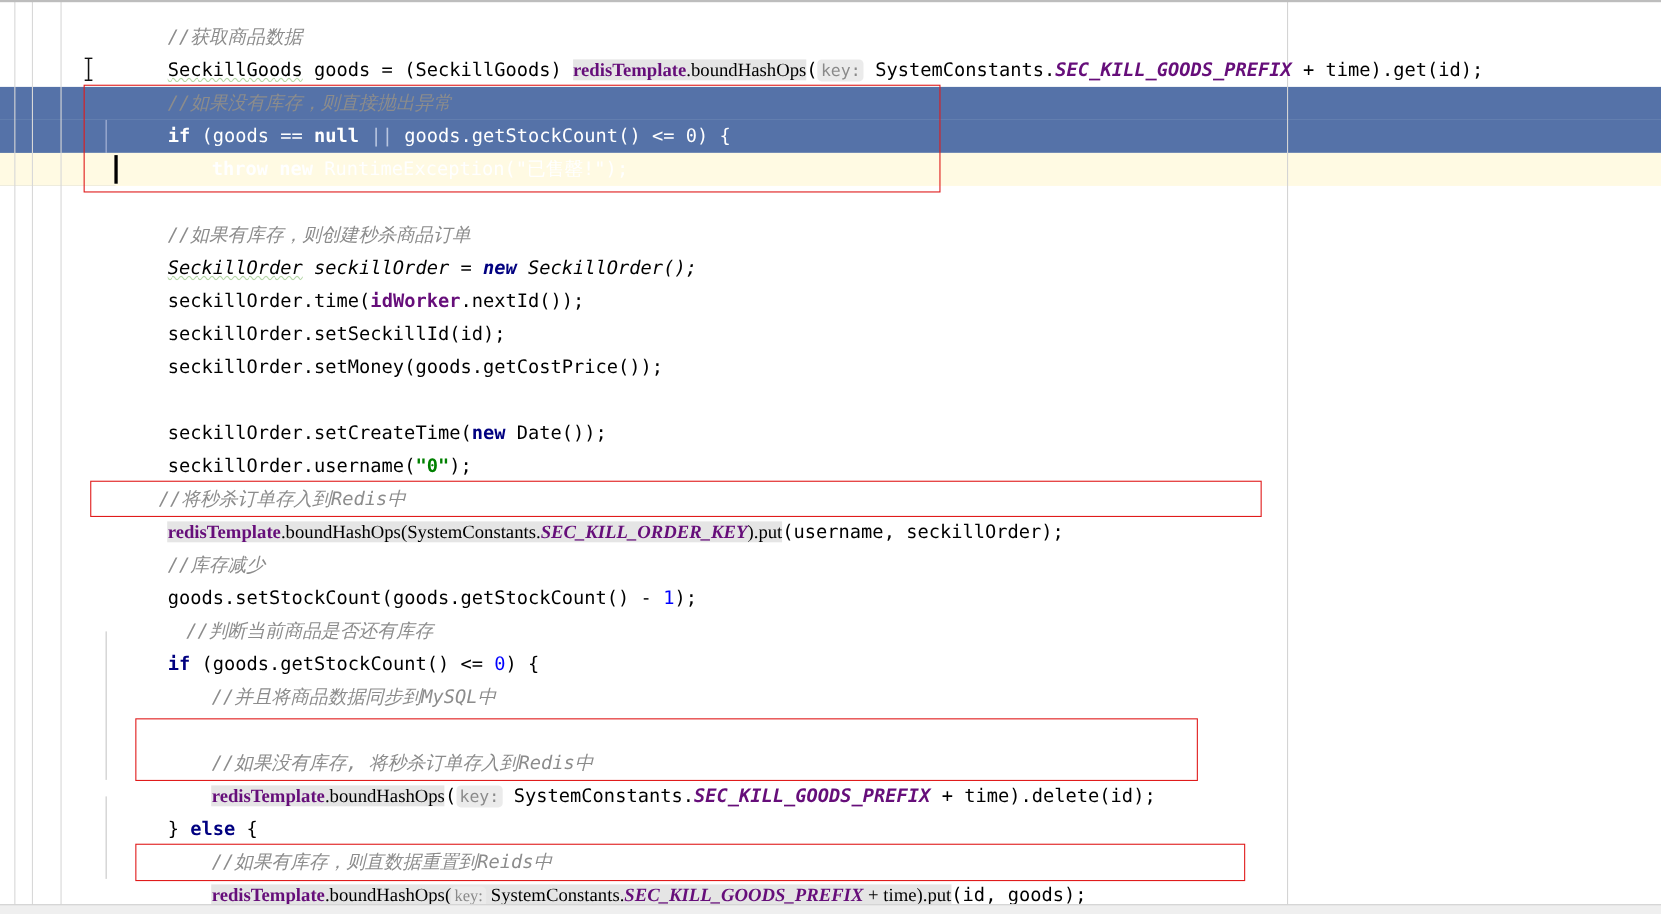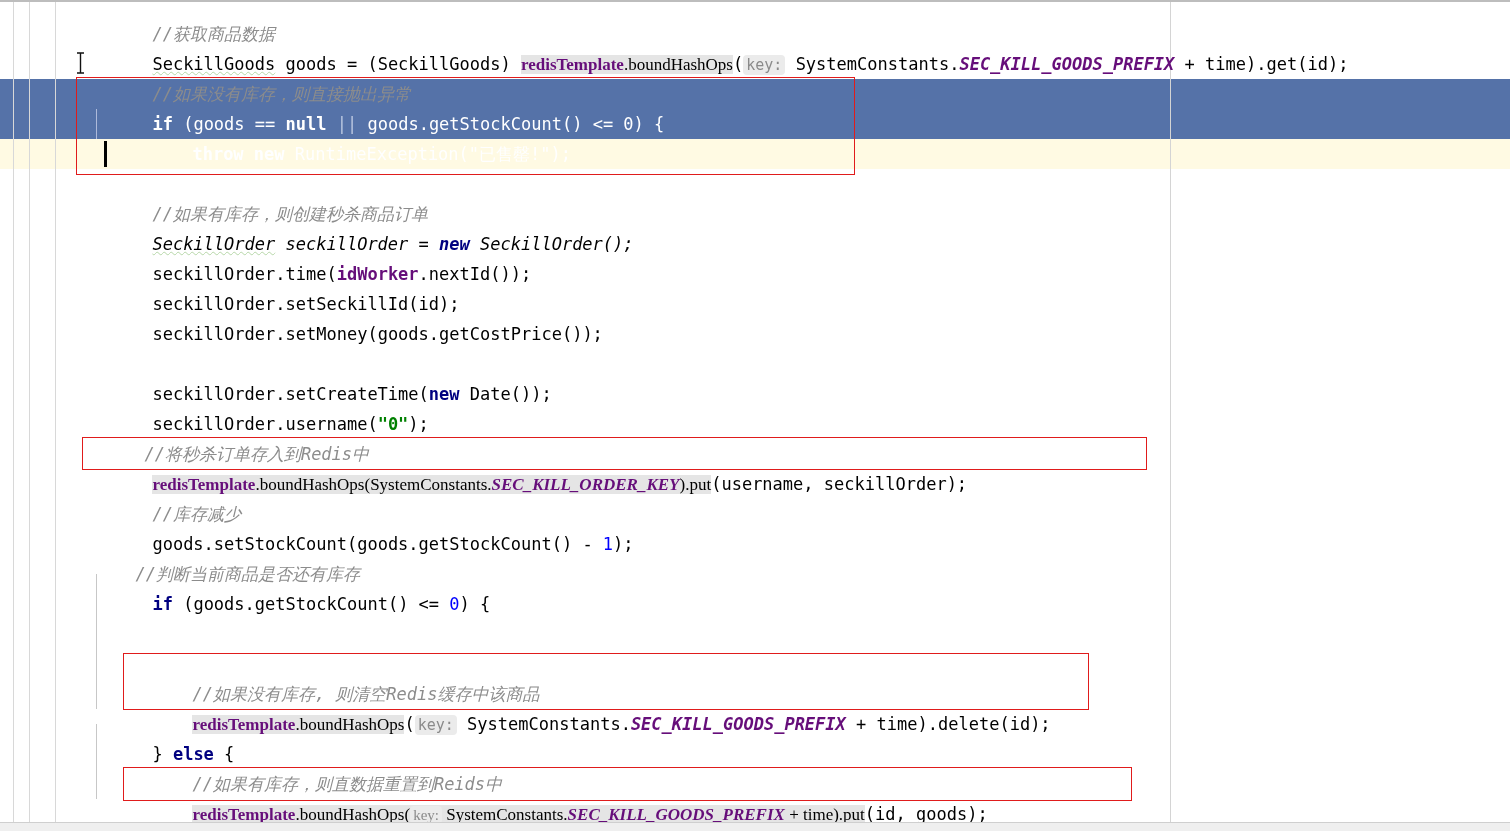--- a/index.html
+++ b/index.html
@@ -268,36 +268,39 @@
     <div class="line" style="top:469px;left:91px;">
       <span class="t-cmt">//库存减少</span>
     </div>
 
     
     <div class="line" style="top:499px;left:91px;">
       <span class="t-plain">goods</span><span class="t-plain">.</span><span class="t-plain">setStockCount</span><span class="t-plain">(</span><span class="t-plain">goods</span><span class="t-plain">.</span><span class="t-plain">getStockCount</span><span class="t-plain">() - </span><span class="t-num">1</span><span class="t-plain">);</span>
     </div>
 
     
-    <div class="line" style="top:529px;left:74px;">
+    <div class="line" style="top:529px;left:108px;">
       <span class="t-cmt">//判断当前商品是否还有库存</span>
     </div>
 
     
     <div class="line" style="top:559px;left:91px;">
       <span class="t-kw">if</span><span class="t-plain"> (</span><span class="t-plain">goods</span><span class="t-plain">.</span><span class="t-plain">getStockCount</span><span class="t-plain">() &lt;= </span><span class="t-num">0</span><span class="t-plain">) {</span>
     </div>
 
     
+    <div class="line" style="top:589px;left:131px;">
+      <span class="t-cmt">//并且将商品数据同步到MySQL中</span>
+    </div>
 
     
 
     
     <div class="line" style="top:649px;left:131px;">
-      <span class="t-cmt">//如果没有库存, 则清空Redis缓存中该商品</span>
+      <span class="t-cmt">//如果没有库存, 将秒杀订单存入到Redis中</span>
     </div>
 
     
     <div class="line" style="top:679px;left:131px;">
       <span class="hl-usage"><span class="t-field">redisTemplate</span><span class="t-plain">.</span><span class="t-plain">boundHashOps</span></span><span class="t-plain">(</span><span class="phint">key:</span><span class="t-plain"> </span><span class="t-plain">SystemConstants</span><span class="t-plain">.</span><span class="t-static">SEC_KILL_GOODS_PREFIX</span><span class="t-plain"> + </span><span class="t-plain">time</span><span class="t-plain">).</span><span class="t-plain">delete</span><span class="t-plain">(</span><span class="t-plain">id</span><span class="t-plain">);</span>
     </div>
 
     
     <div class="line" style="top:709px;left:91px;">
       <span class="t-plain">} </span><span class="t-kw">else</span><span class="t-plain"> {</span>

